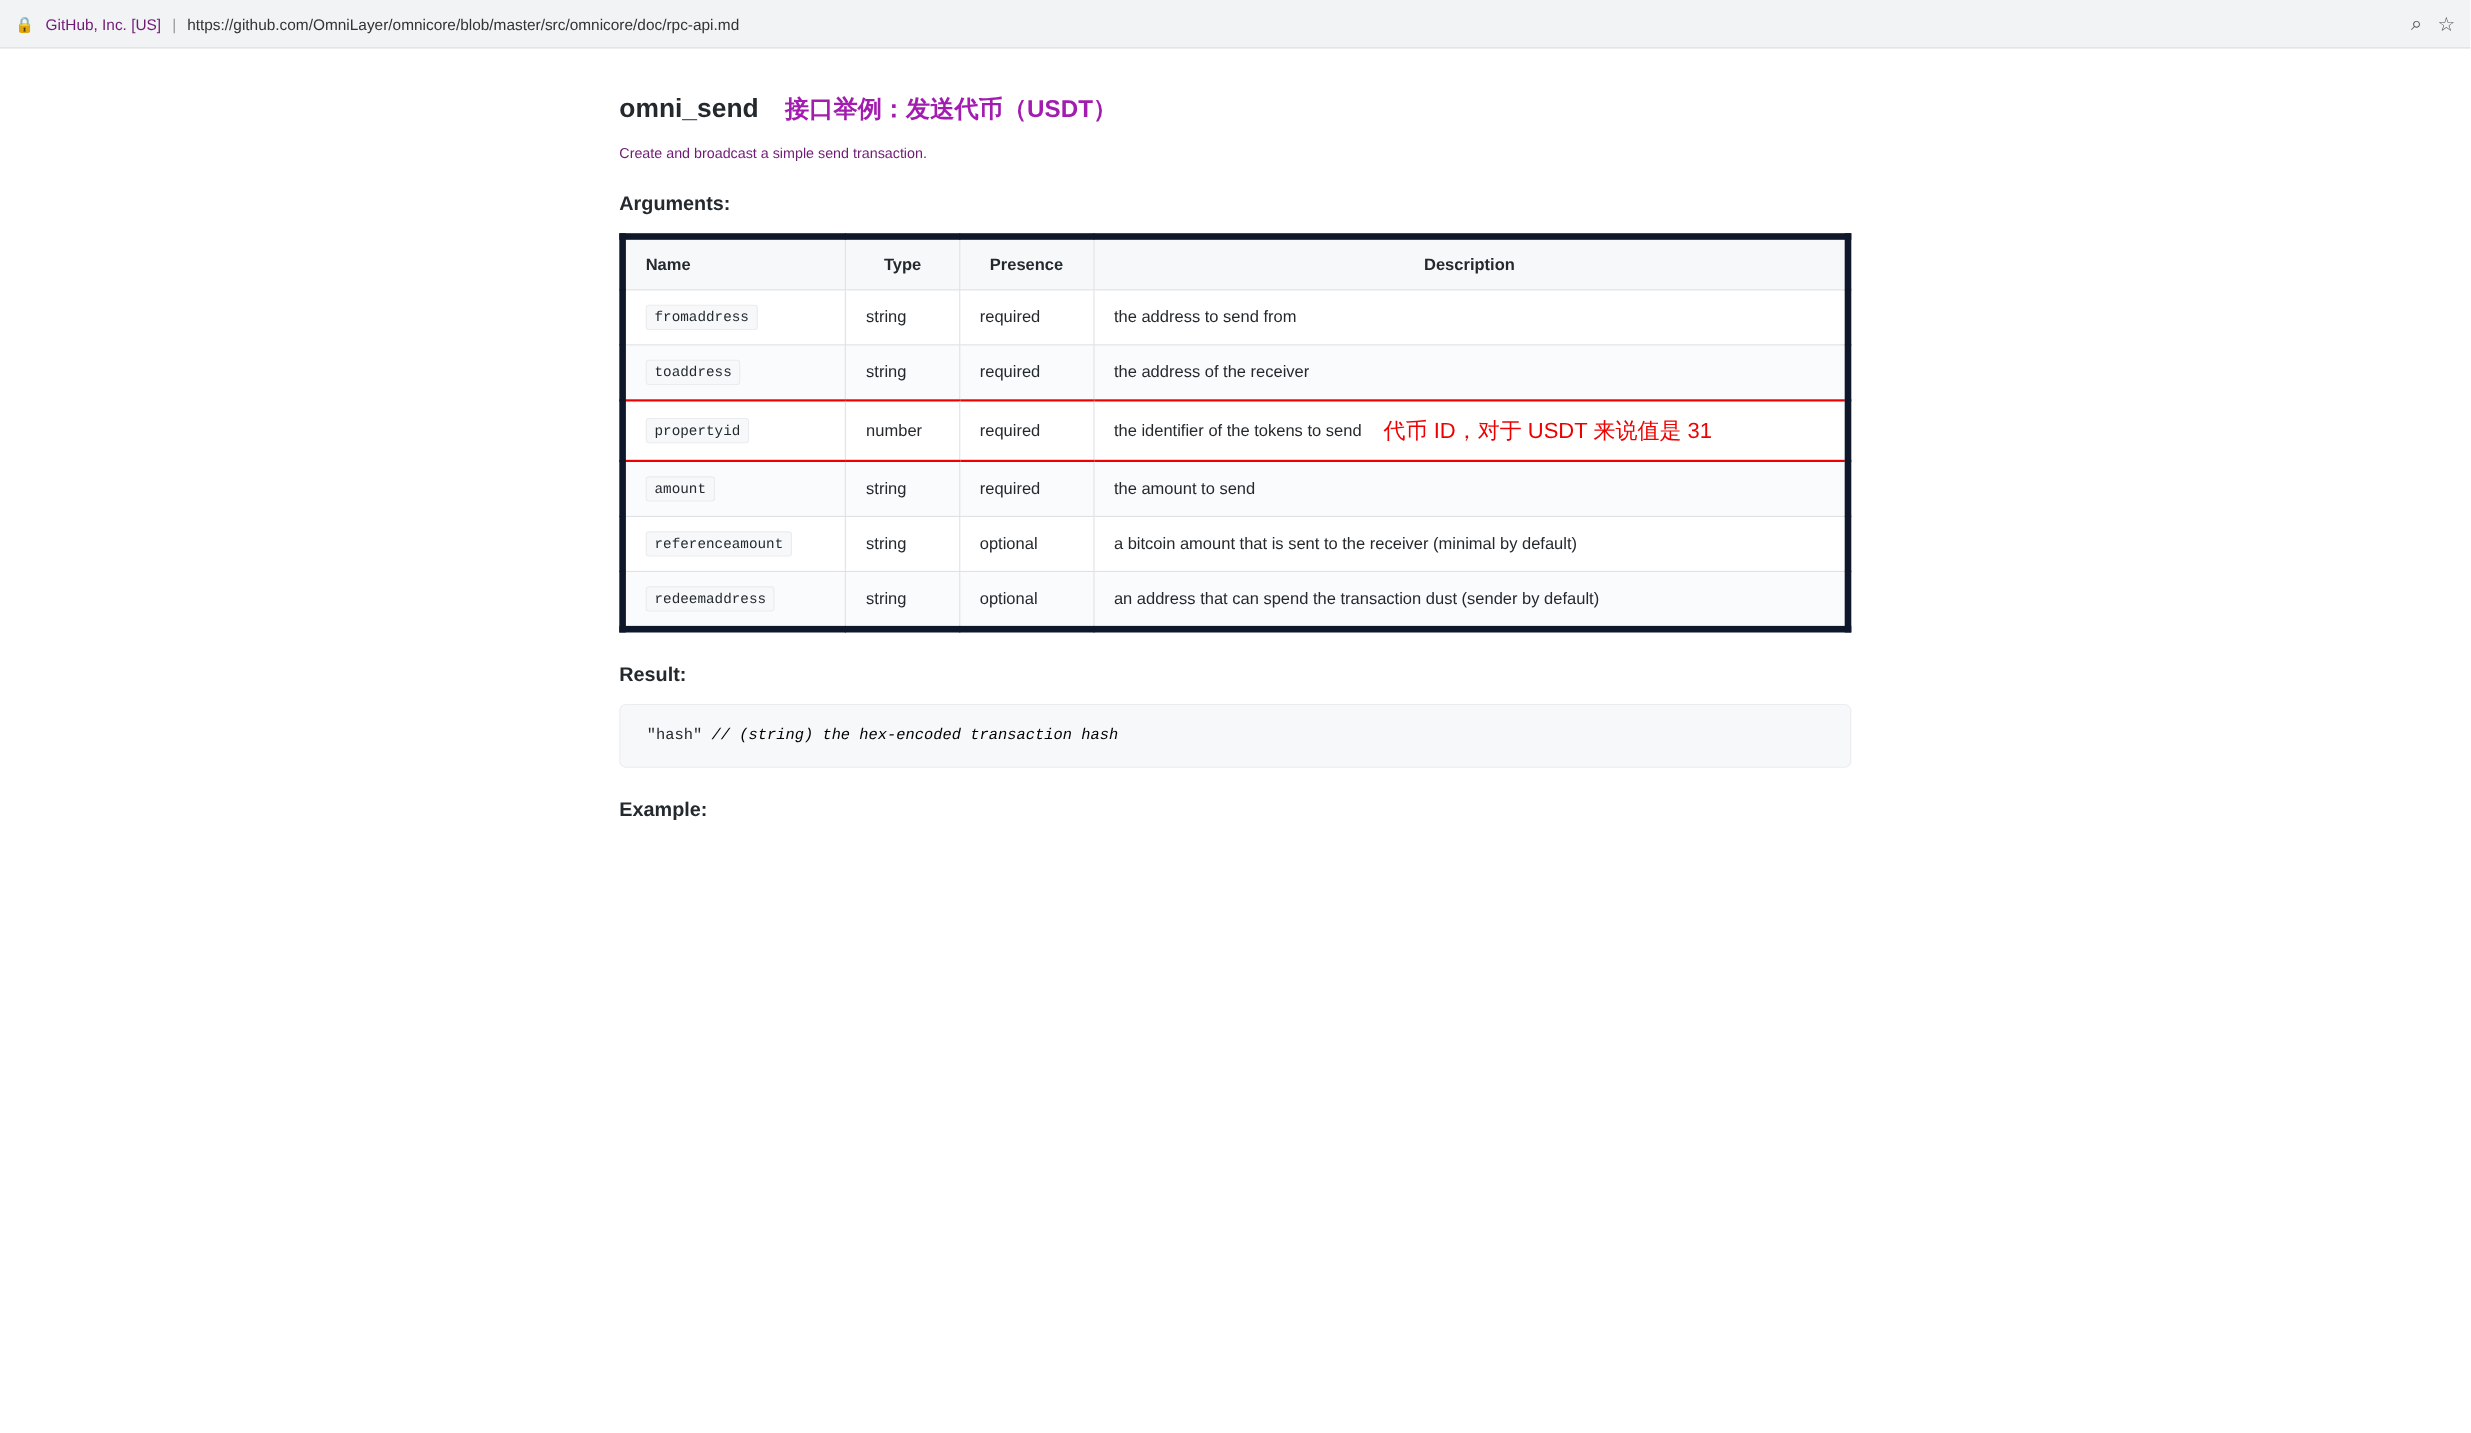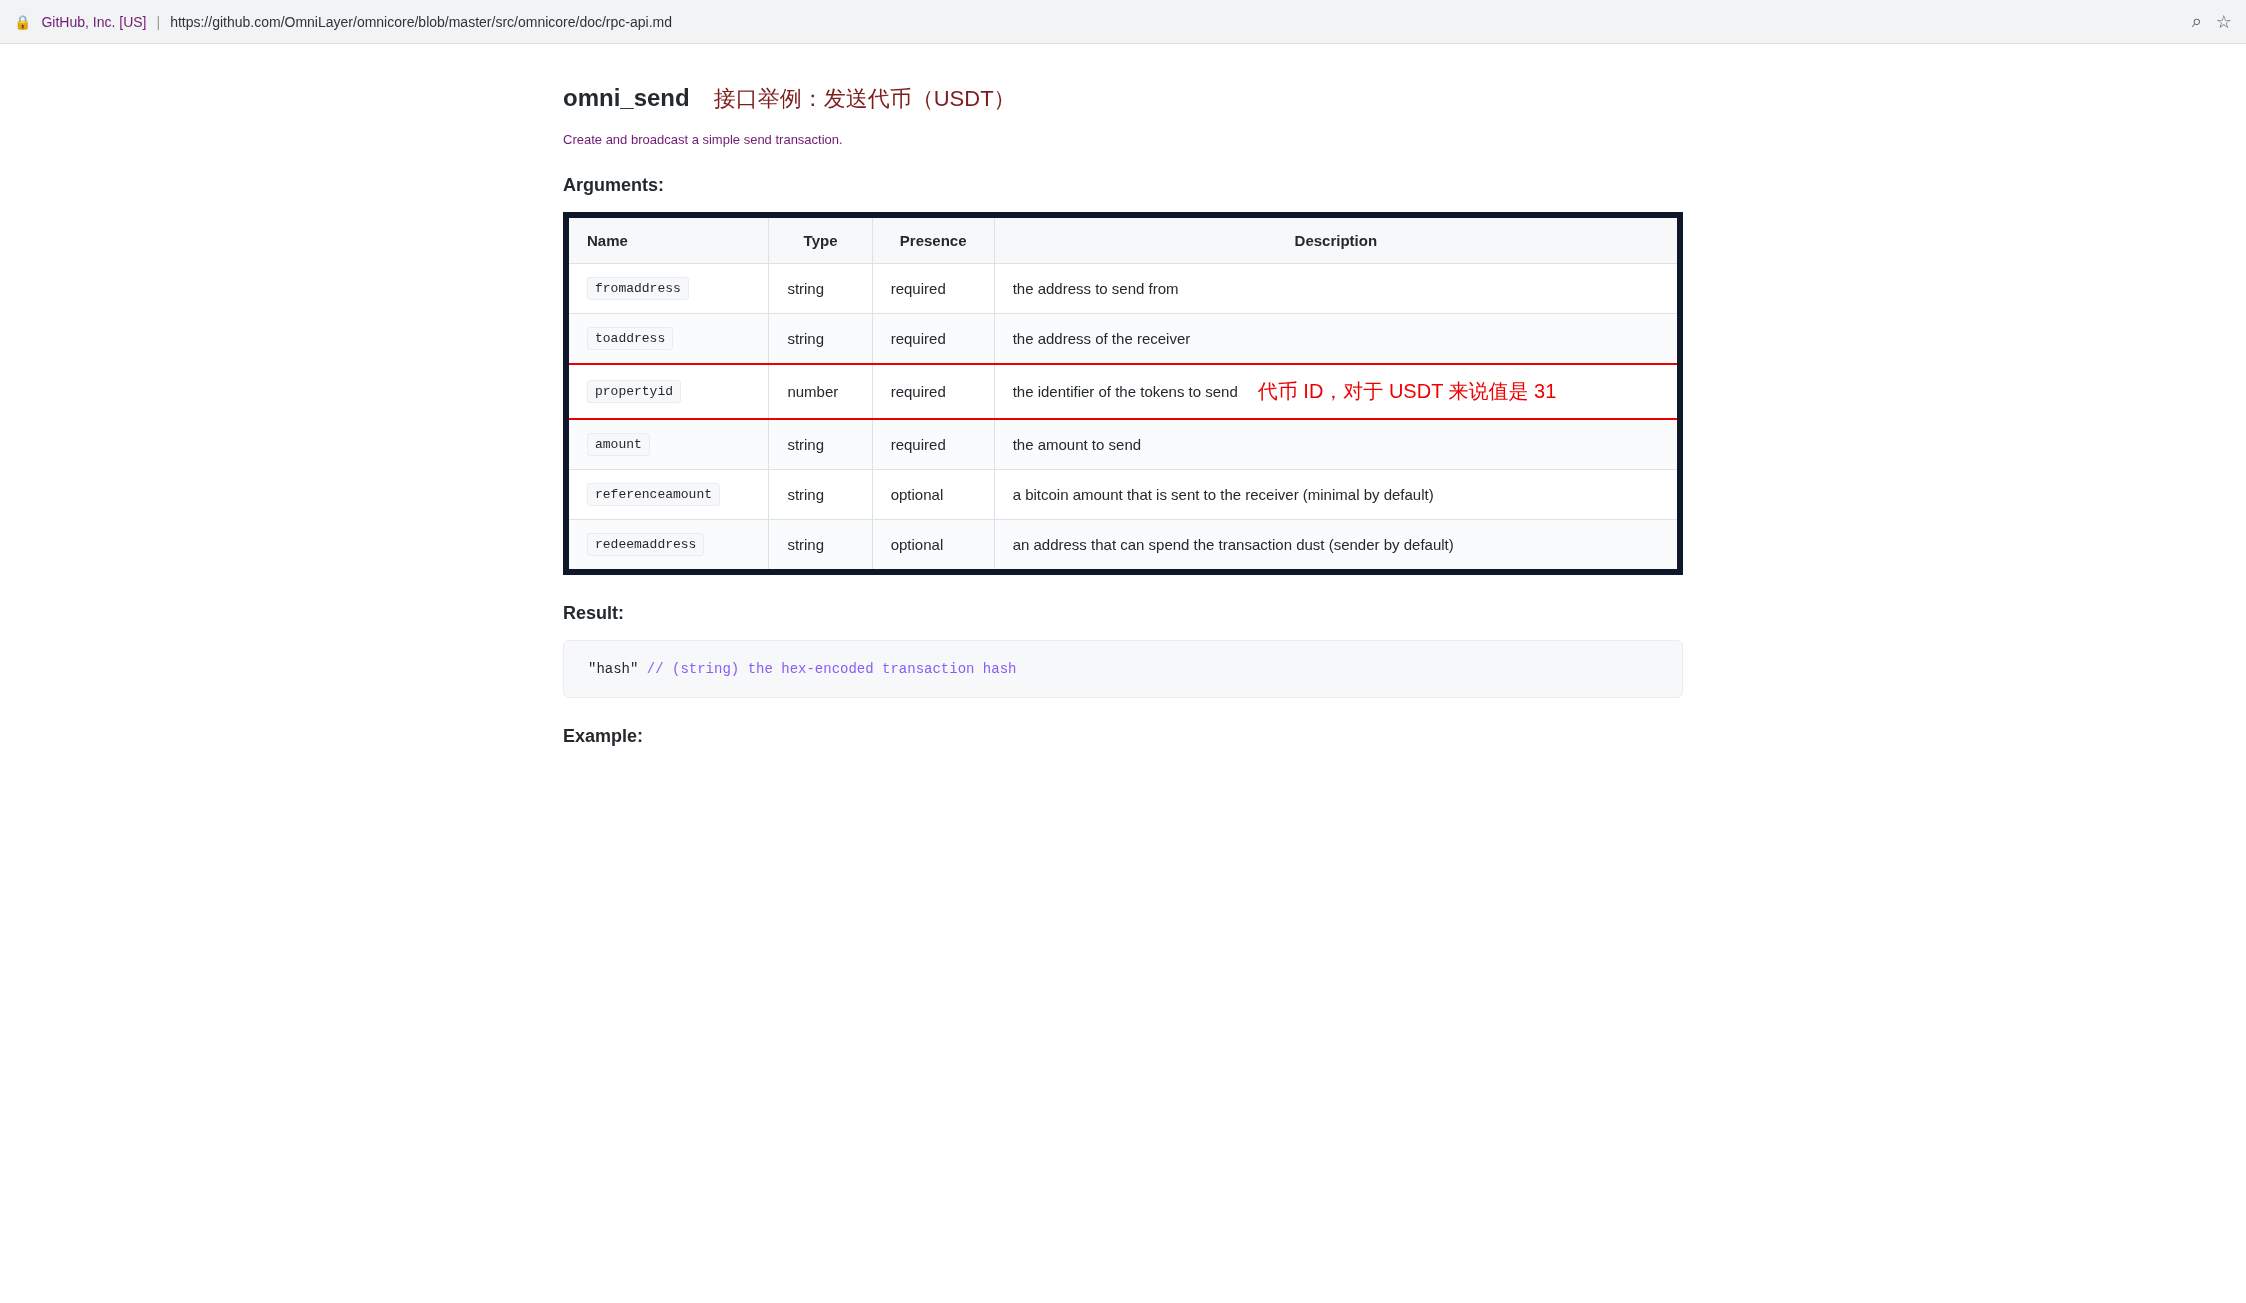--- a/index.html
+++ b/index.html
@@ -68,22 +68,22 @@
     }
 
     .api-name {
       font-size: 24px;
       font-weight: 700;
       color: #24292e;
     }
 
     .chinese-subtitle {
       font-size: 22px;
-      color: #7f1d1d;
-      font-weight: 400;
+      color: #a21caf;
+      font-weight: 700;
     }
 
     .description {
       font-size: 13px;
       color: #701a75;
       margin-bottom: 28px;
     }
 
     .section-title {
       font-size: 18px;
@@ -180,21 +180,22 @@
       border: 1px solid #eaecef;
       border-radius: 6px;
       padding: 20px 24px;
       font-family: "SFMono-Regular", Consolas, "Liberation Mono", Menlo, monospace;
       font-size: 14px;
       color: #24292e;
       margin-top: 14px;
     }
 
     .code-block .code-comment {
-      color: #8b5cf6;
+      color: #000000;
+      font-style: italic;
     }
 
     .example-section .section-title {
       margin-bottom: 0;
     }
   </style>
 </head>
 <body>
 
 <div class="browser-bar">

